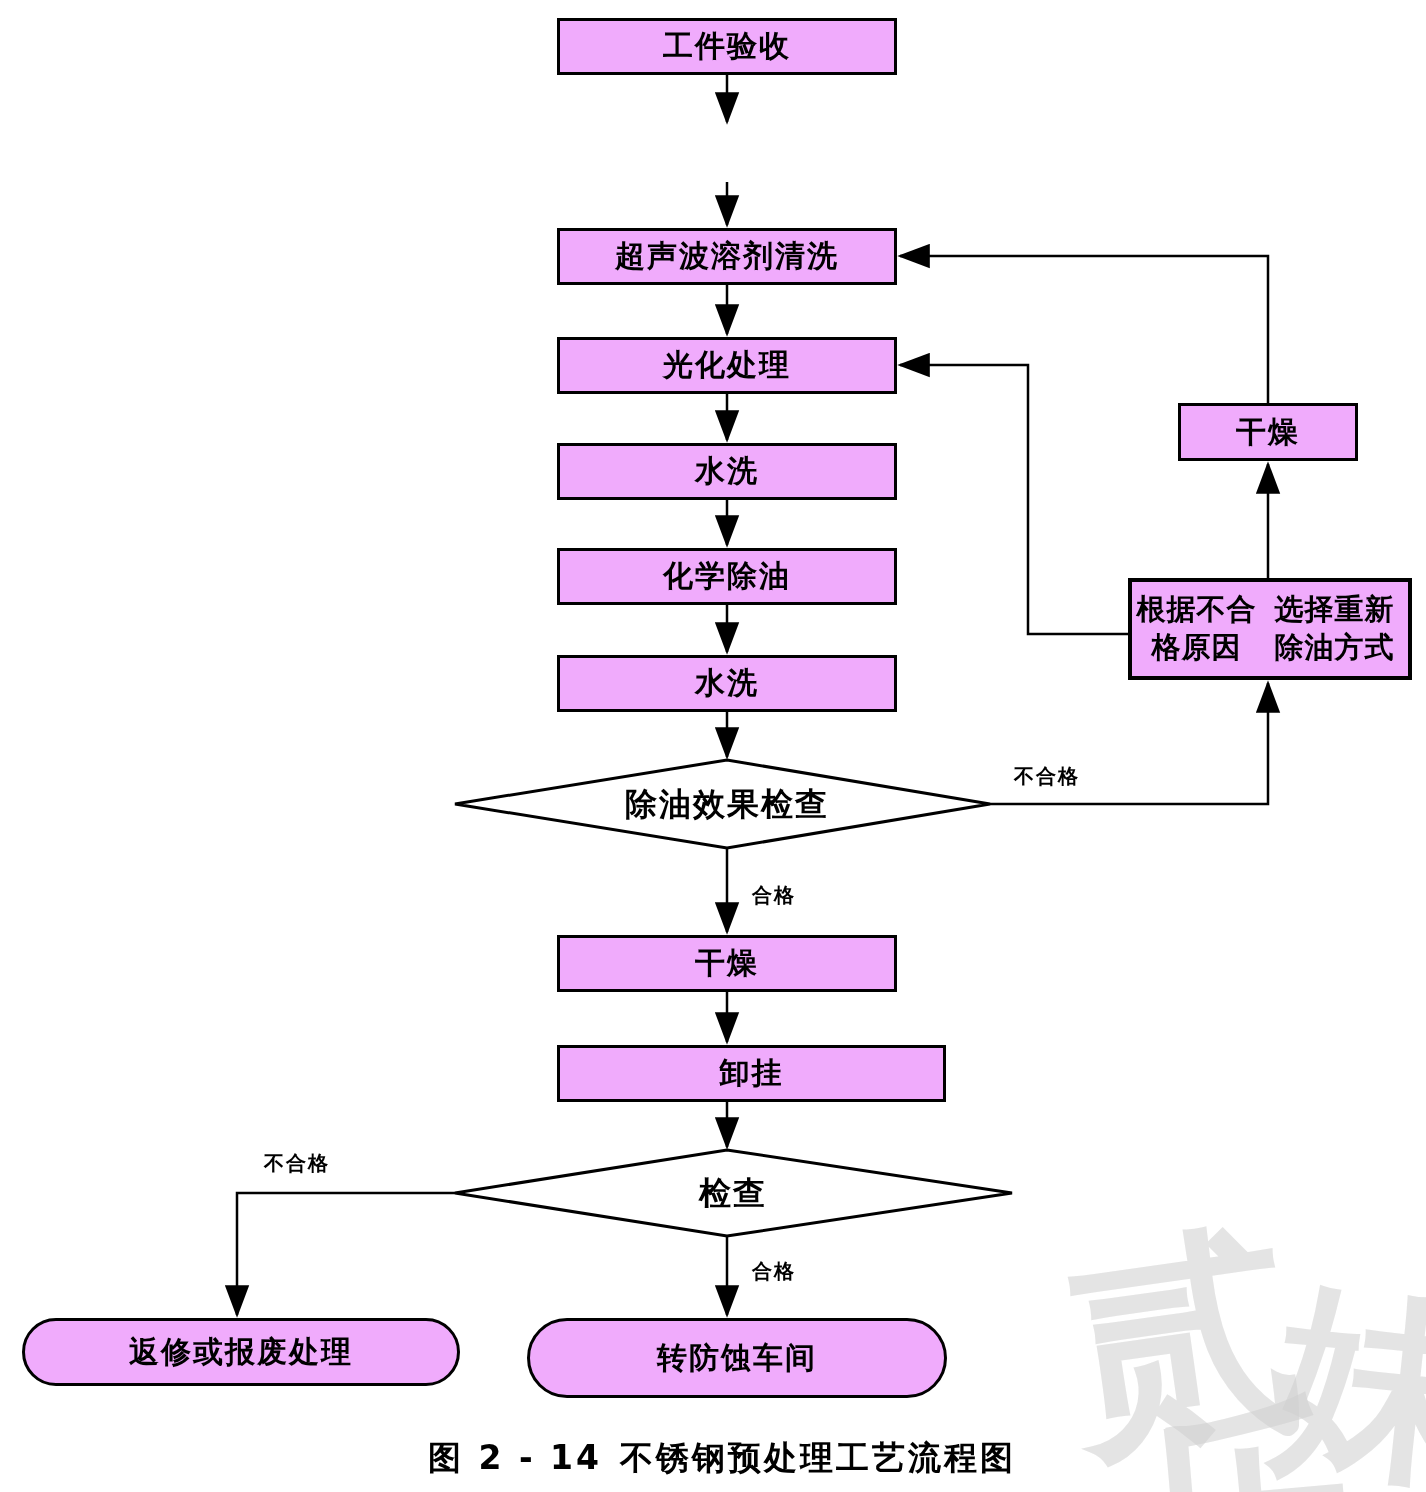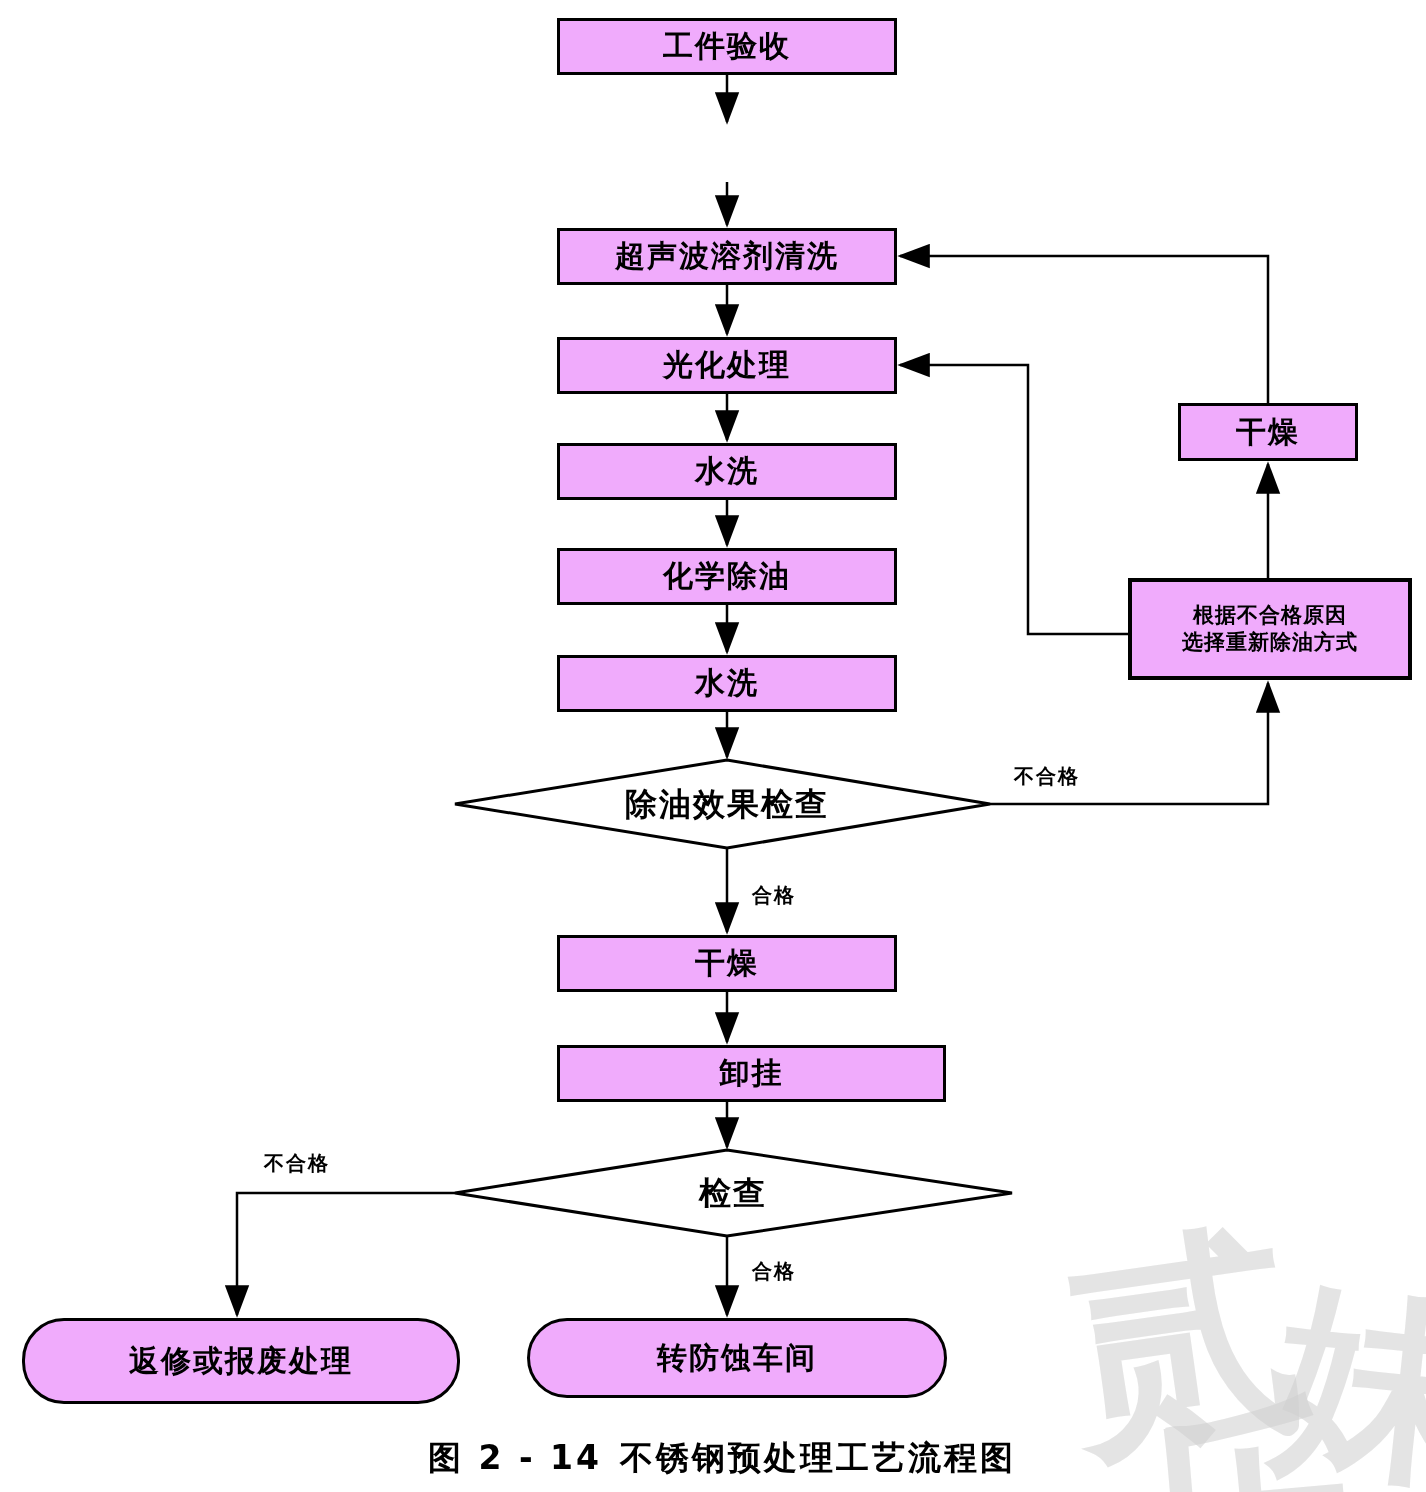--- a/index.html
+++ b/index.html
@@ -13,22 +13,22 @@
   }
   .connectors{position:absolute;left:0;top:0;z-index:1;}
   .node{
     position:absolute;z-index:2;
     border:3px solid #000;background:#f0abfc;
     display:flex;align-items:center;justify-content:center;
     font-weight:bold;font-size:30px;letter-spacing:2px;
     box-sizing:border-box;text-align:center;
   }
   .node.redo{
-    flex-direction:column;line-height:1.3;
-    font-size:21px;letter-spacing:1px;border-width:4px;
+    flex-direction:row;line-height:1.3;
+    font-size:29px;letter-spacing:1px;border-width:4px;
   }
   .stadium{border-radius:42px;}
   .dlabel{
     position:absolute;z-index:3;transform:translate(-50%,-50%);
     font-weight:bold;font-size:32px;letter-spacing:2px;white-space:nowrap;font-family:Liberation Serif, serif;
   }
   .edge-label{
     position:absolute;z-index:3;
     font-weight:bold;font-size:20px;letter-spacing:2px;white-space:nowrap;
   }
@@ -126,21 +126,21 @@
   </div>
 
   <div class="node redo" style="left:1128px;top:578px;width:284px;height:102px;">
     <span>根据不合格原因</span>
     <span>选择重新除油方式</span>
   </div>
 
   <div class="dlabel" style="left:727px;top:805px;">除油效果检查</div>
   <div class="dlabel" style="left:733px;top:1194px;">检查</div>
 
-  <div class="node stadium" style="left:22px;top:1318px;width:438px;height:86px;">
+  <div class="node stadium" style="left:22px;top:1318px;width:438px;height:68px;">
     <span>返修或报废处理</span>
   </div>
 
   <div class="node stadium" style="left:527px;top:1318px;width:420px;height:80px;">
     <span>转防蚀车间</span>
   </div>
 
   <div class="edge-label" style="left:1014px;top:763px;">不合格</div>
   <div class="edge-label" style="left:752px;top:882px;">合格</div>
   <div class="edge-label" style="left:264px;top:1150px;">不合格</div>

